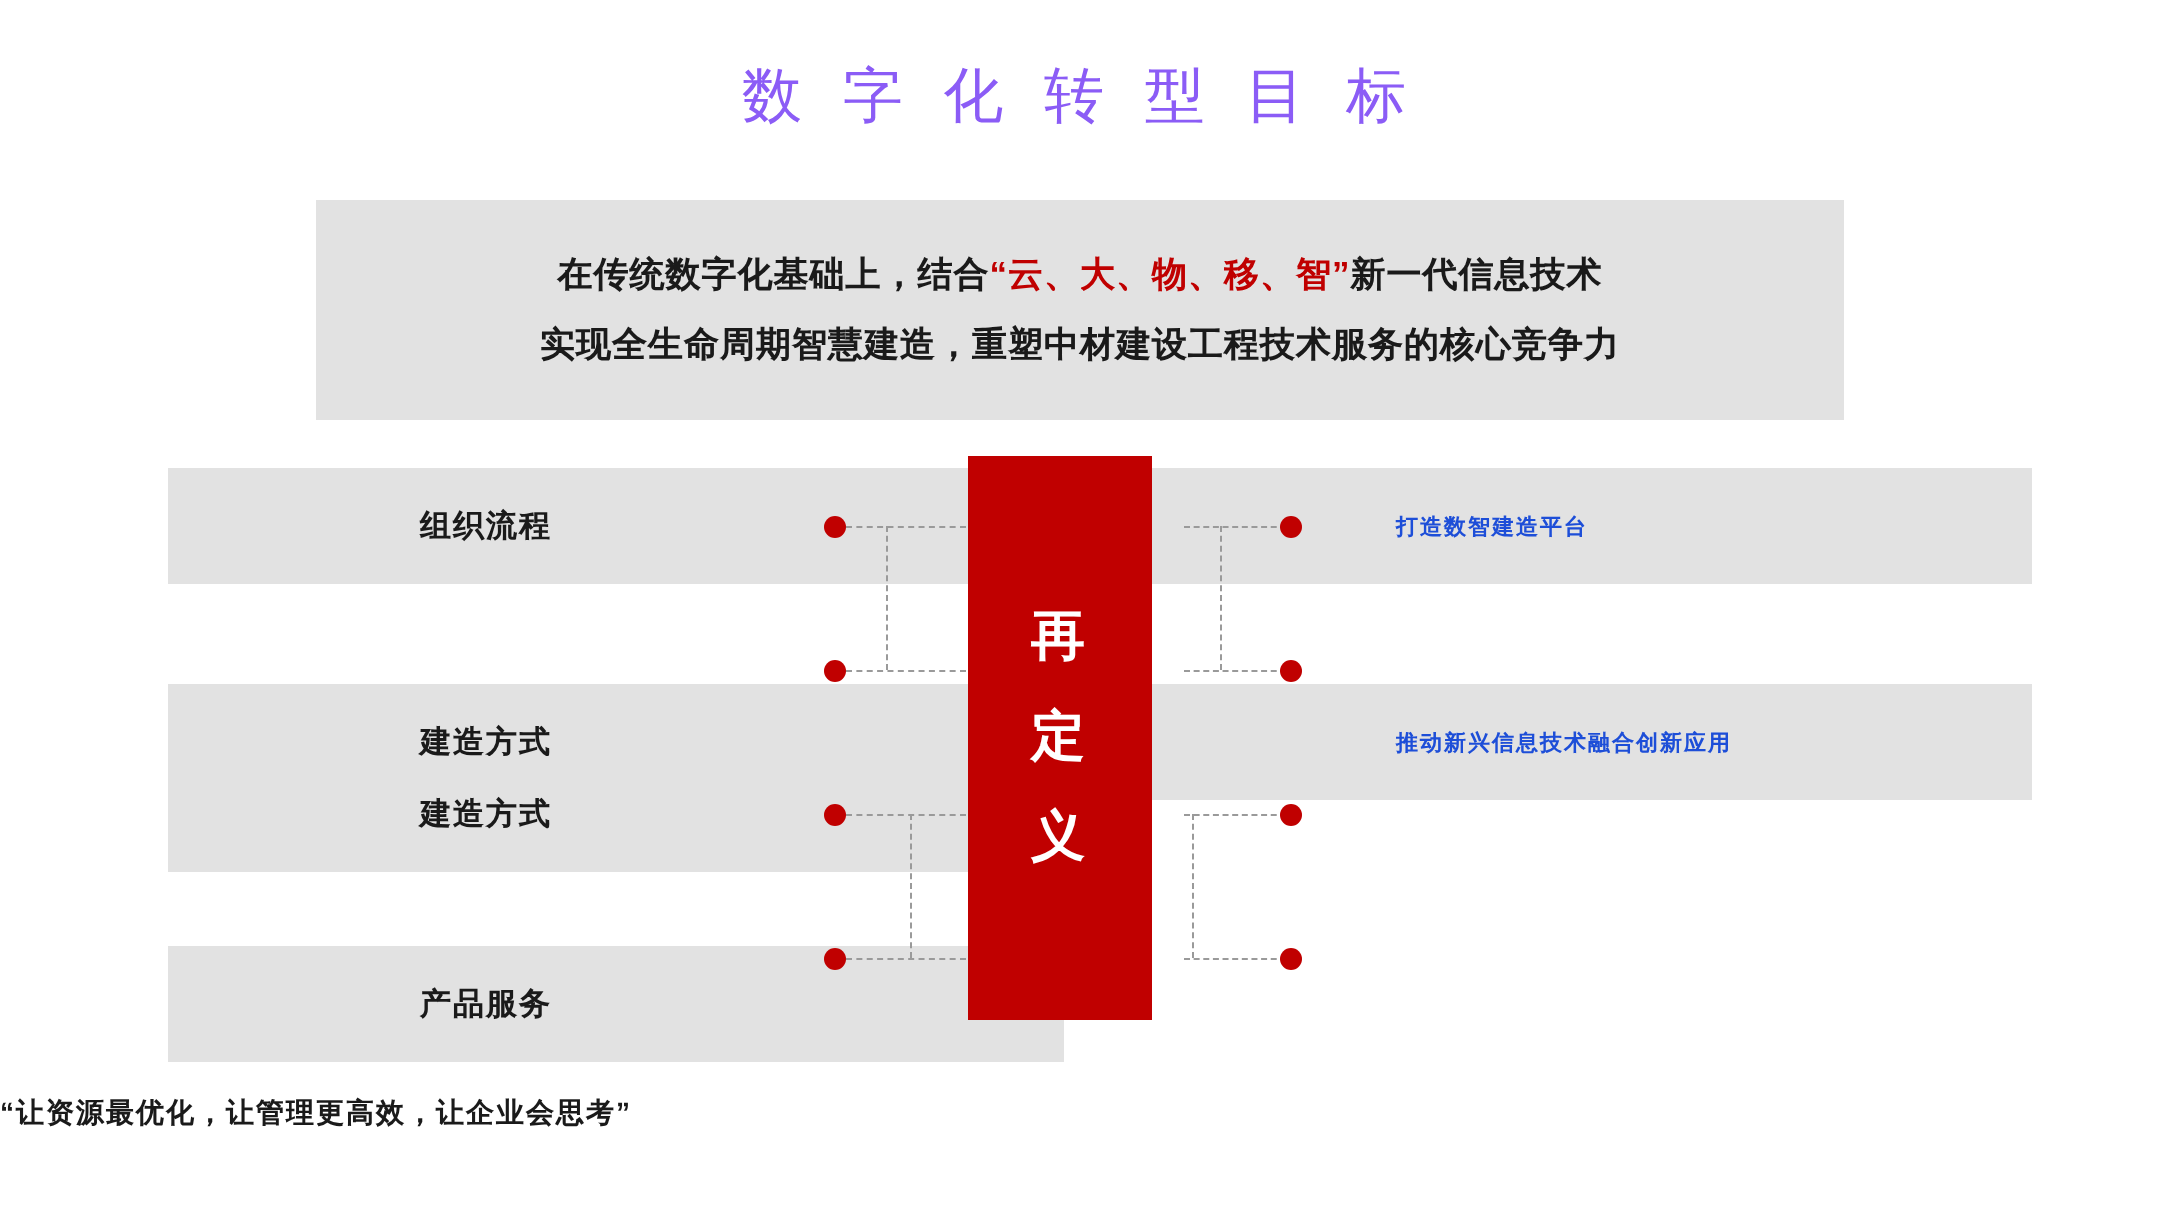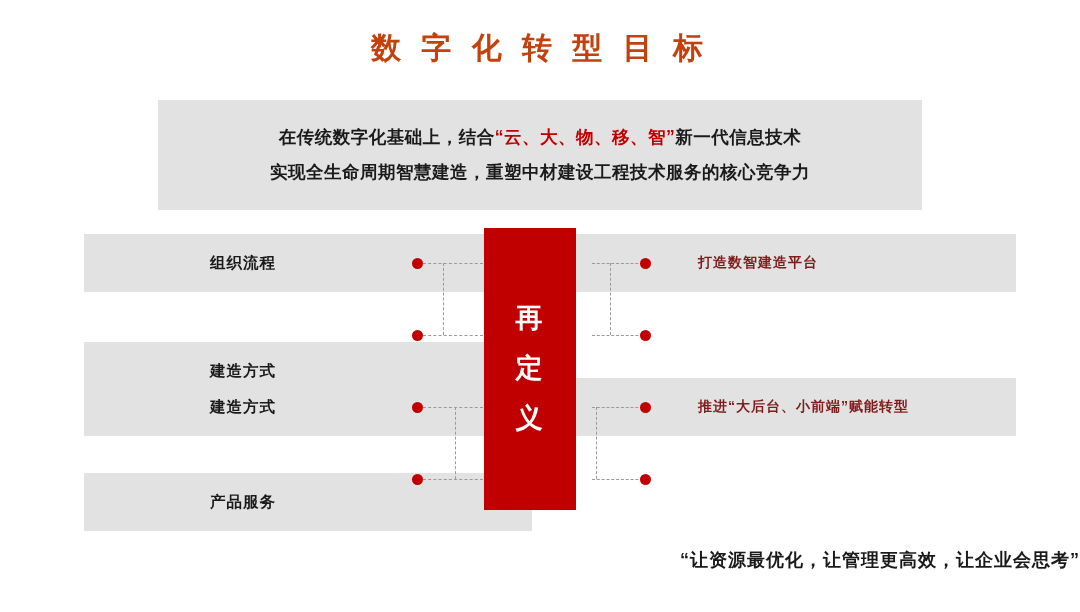--- a/index.html
+++ b/index.html
@@ -21,23 +21,23 @@
   }
 
   
   .title {
     position: absolute;
     top: 28px;
     left: 0;
     width: 1080px;
     text-align: center;
     font-size: 30px;
-    font-weight: bold;
+    font-weight: normal;
     letter-spacing: 6px;
-    color: #c2410c;
+    color: #8b5cf6;
   }
 
   
   .banner {
     position: absolute;
     top: 100px;
     left: 158px;
     width: 764px;
     height: 110px;
     background: #e2e2e2;
@@ -82,23 +82,23 @@
   }
   .label-left {
     margin-left: 126px;
     font-size: 15.5px;
     font-weight: bold;
     color: #1a1a1a;
     letter-spacing: 1px;
   }
   .label-right {
     margin-left: 130px;
-    font-size: 14px;
-    font-weight: bold;
-    color: #7f1d1d;
+    font-size: 11px;
+    font-weight: bold;
+    color: #1d4ed8;
     letter-spacing: 1px;
     white-space: nowrap;
   }
 
   
   .center-block {
     position: absolute;
     top: 228px;
     left: 484px;
     width: 92px;
@@ -137,22 +137,22 @@
     border-left: 1.6px dashed #9a9a9a;
     width: 0;
   }
 
   
   .footer {
     position: absolute;
     top: 548px;
     left: 0;
     width: 1080px;
-    text-align: right;
-    font-size: 18px;
+    text-align: left;
+    font-size: 14px;
     font-weight: bold;
     color: #1a1a1a;
     letter-spacing: 1px;
   }
 </style>
 </head>
 <body>
 
 <div class="slide">
 
@@ -171,28 +171,28 @@
     </div>
     <div class="bar bar-right">
       <span class="label-right">打造数智建造平台</span>
     </div>
   </div>
 
   <div class="row" style="top:306px; left:0; width:1080px;margin-top:36px;">
     <div class="bar bar-left">
       <span class="label-left">建造方式</span>
     </div>
+    <div class="bar bar-right">
+      <span class="label-right">推动新兴信息技术融合创新应用</span>
+    </div>
   </div>
 
   <div class="row" style="top:378px; left:0; width:1080px;">
     <div class="bar bar-left">
       <span class="label-left">建造方式</span>
-    </div>
-    <div class="bar bar-right">
-      <span class="label-right">推进“大后台、小前端”赋能转型</span>
     </div>
   </div>
 
   <div class="row" style="top:450px; left:0; width:1080px;margin-top:23px;">
     <div class="bar bar-left">
       <span class="label-left">产品服务</span>
     </div>
   </div>
 
   <div class="dline" style="left:423px; top:263px; width:60px;"></div>

